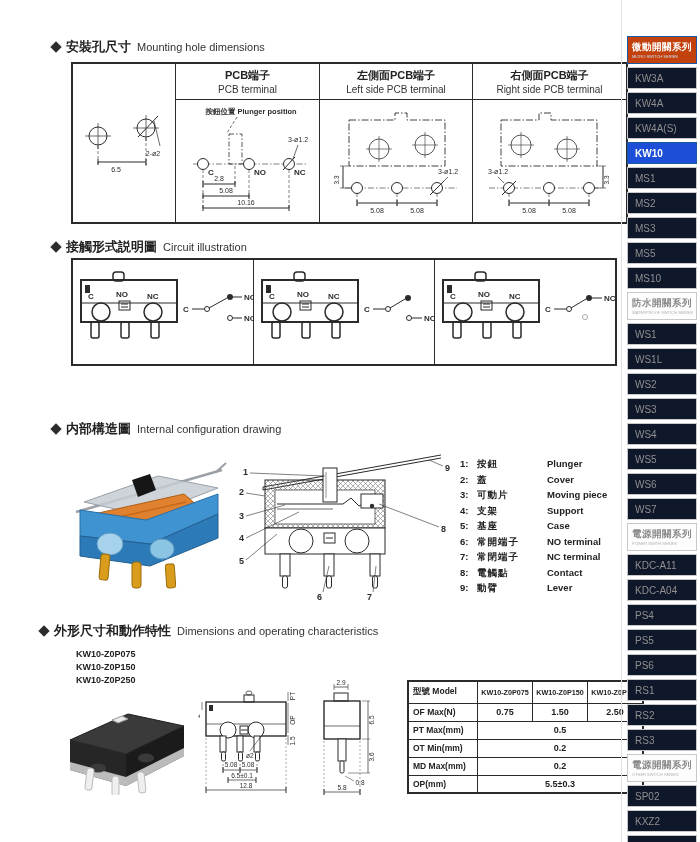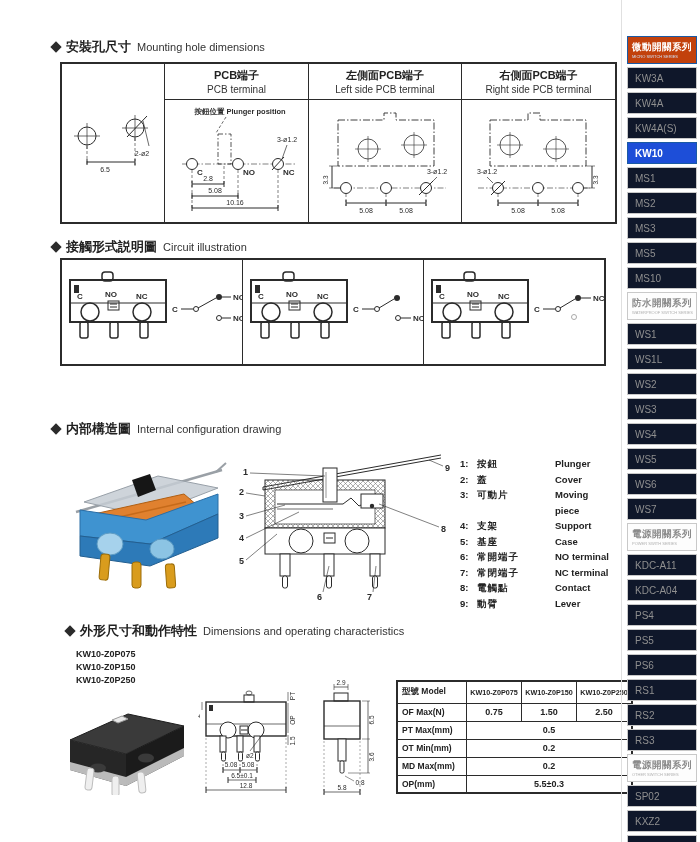--- a/index.html
+++ b/index.html
@@ -3,21 +3,21 @@
 <meta charset="utf-8">
 <style>
   html,body{margin:0;padding:0;background:#fff;}
   #page{position:relative;width:700px;height:842px;background:#ffffff;
         font-family:"Liberation Sans",sans-serif;color:#2f2f2f;overflow:hidden;}
   .sec-header{position:absolute;display:flex;align-items:center;gap:6px;}
   .diamond{width:8px;height:8px;background:#2b2b2b;transform:rotate(45deg);flex:0 0 auto;}
   .sec-zh{font-weight:bold;font-size:13px;color:#222;}
   .sec-en{font-size:11px;color:#333;}
   table{border-collapse:collapse;}
-  .dtable{position:absolute;border:2px solid #2b2b2b;}
+  .dtable{position:absolute;border:2px solid #2b2b2b;margin-left:11px;}
   .dtable td,.dtable th{border:1px solid #2b2b2b;padding:0;vertical-align:middle;text-align:center;}
   th .zh{font-size:11px;font-weight:bold;color:#222;}
   th .en{font-size:10px;font-weight:normal;color:#333;margin-top:1px;}
   .t2 th{font-size:11px;font-weight:bold;}
   .t3 th,.t3 td{font-weight:bold;color:#222;}
   .t3 .lbl{text-align:left;padding-left:4px;font-size:8.5px;}
   .t3 .mh{font-size:7.2px;}
   .t3 .val{font-size:9px;}
   svg text{font-family:"Liberation Sans",sans-serif;fill:#2b2b2b;}
   .dm{font-size:7px;}
@@ -36,21 +36,21 @@
   .side-head .zh{font-size:9.5px;font-weight:bold;color:#8a8a8a;letter-spacing:0.5px;}
   .side-head .en{font-size:4px;color:#b0b0b0;}
   .side-head.blue{background:#c2410c;border-color:#1a5aa5;}
   .side-head.blue .zh{color:#fff;}
   .side-head.blue .en{color:#cfe0f5;}
   
   .parts{position:absolute;left:460px;top:456px;width:152px;}
   .prow{display:flex;line-height:15.5px;font-size:9.5px;font-weight:bold;color:#222;}
   .prow .num{width:17px;}
   .prow .zh{width:70px;letter-spacing:1px;}
-  .prow .en{flex:1;margin-left:8px;}
+  .prow .en{flex:1;}
   .models{position:absolute;left:76px;top:648px;font-size:9px;font-weight:bold;color:#222;line-height:13px;}
 </style>
 </head>
 <body>
 
 <div id="page">
 
   <div class="sec-header" style="left:52px;top:38px;">
     <span class="diamond"></span>
     <span class="sec-zh">安裝孔尺寸</span>
@@ -400,21 +400,21 @@
         <span class="zh">電觸點</span>
         <span class="en">Contact</span>
       </div>
     <div class="prow">
         <span class="num">9:</span>
         <span class="zh">動臂</span>
         <span class="en">Lever</span>
       </div>
   </div>
 
-  <div class="sec-header" style="left:66px;top:622px;">
+  <div class="sec-header" style="left:40px;top:622px;">
     <span class="diamond"></span>
     <span class="sec-zh">外形尺寸和動作特性</span>
     <span class="sec-en">Dimensions and operating characteristics</span>
   </div>
 
   <div class="models">
     <div>KW10-Z0P075</div>
     <div>KW10-Z0P150</div>
     <div>KW10-Z0P250</div>
   </div>

